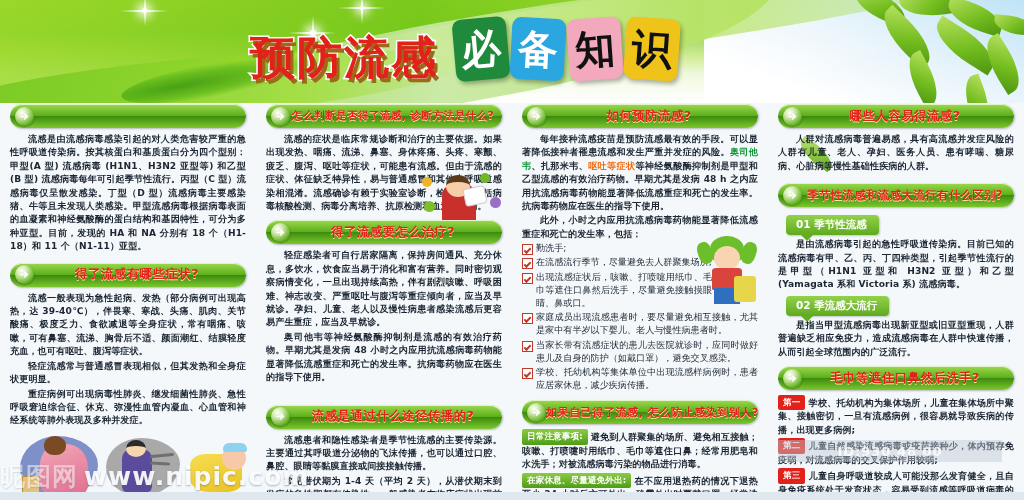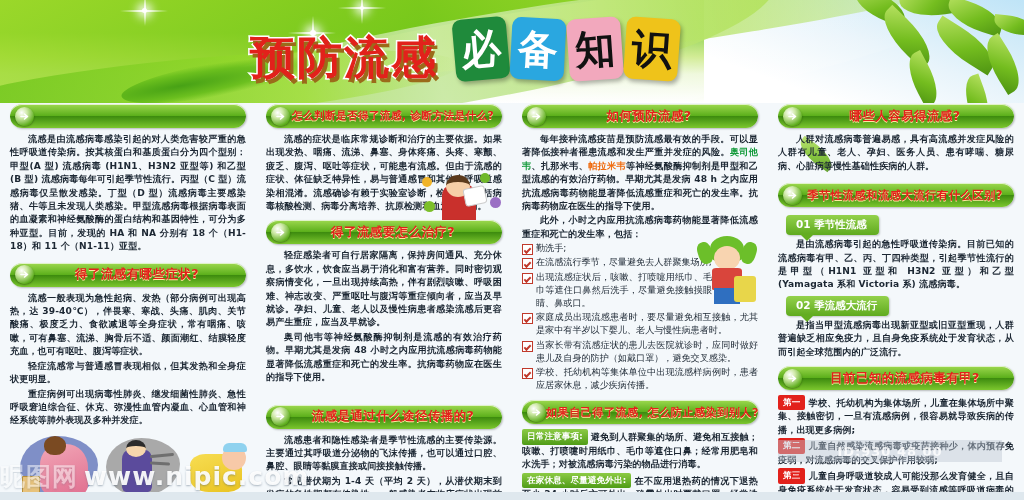--- a/index.html
+++ b/index.html
@@ -275,21 +275,21 @@
 
     <div class="col">
       <div class="hdr">
         <span class="arrow">
             <svg width="11" height="11" viewBox="0 0 11 11">
               <path d="M2 5.5h5M5.5 3l3 2.5-3 2.5" stroke="#fff" stroke-width="1.6" fill="none" stroke-linecap="round" stroke-linejoin="round"></path>
             </svg>
           </span>
         <span class="htxt">如何预防流感?</span>
       </div>
-      <p class="p"><span>每年接种流感疫苗是预防流感最有效的手段。可以显著降低接种者罹患流感和发生严重并发症的风险。</span><span class="g">奥司他韦</span>、<span>扎那米韦</span>、<span class="o">帕拉米韦</span><span>等神经氨酸酶抑制剂是甲型和乙型流感的有效治疗药物。早期尤其是发病 48 h 之内应用抗流感病毒药物能显著降低流感重症和死亡的发生率。抗病毒药物应在医生的指导下使用。</span></p>
+      <p class="p"><span>每年接种流感疫苗是预防流感最有效的手段。可以显著降低接种者罹患流感和发生严重并发症的风险。</span><span class="g">奥司他韦</span>、<span>扎那米韦</span>、<span class="o">呕吐等症状</span><span>等神经氨酸酶抑制剂是甲型和乙型流感的有效治疗药物。早期尤其是发病 48 h 之内应用抗流感病毒药物能显著降低流感重症和死亡的发生率。抗病毒药物应在医生的指导下使用。</span></p>
       <p class="p">此外，小时之内应用抗流感病毒药物能显著降低流感重症和死亡的发生率，包括：</p>
 
       <div style="position:relative;">
         <div style="position:absolute;right:-2px;top:-6px;width:64px;height:76px;">
           <div style="position:absolute;left:14px;top:0px;width:34px;height:26px;background:#6cbf2a;border-radius:50% 50% 30% 30%;"></div>
           <div style="position:absolute;left:18px;top:10px;width:26px;height:24px;background:#f8d4b0;border-radius:50%;"></div>
           <div style="position:absolute;left:2px;top:6px;width:14px;height:22px;background:#6cbf2a;border-radius:40%;transform:rotate(-18deg);"></div>
           <div style="position:absolute;left:46px;top:6px;width:14px;height:22px;background:#6cbf2a;border-radius:40%;transform:rotate(18deg);"></div>
           <div style="position:absolute;left:16px;top:32px;width:30px;height:22px;background:#d9453c;border-radius:14% 14% 6% 6%;"></div>
           <div style="position:absolute;left:18px;top:52px;width:26px;height:16px;background:#2f6fc0;"></div>
@@ -350,29 +350,29 @@
         <span class="arrow">
             <svg width="11" height="11" viewBox="0 0 11 11">
               <path d="M2 5.5h5M5.5 3l3 2.5-3 2.5" stroke="#fff" stroke-width="1.6" fill="none" stroke-linecap="round" stroke-linejoin="round"></path>
             </svg>
           </span>
         <span class="htxt" style="font-size:11.4px">季节性流感和流感大流行有什么区别?</span>
       </div>
       <div class="chip">01 季节性流感</div>
       <p class="p">是由流感病毒引起的急性呼吸道传染病。目前已知的流感病毒有甲、乙、丙、丁四种类型，引起季节性流行的是甲型（H1N1 亚型和 H3N2 亚型）和乙型(Yamagata 系和 Victoria 系) 流感病毒。</p>
       <div class="chip">02 季流感大流行</div>
-      <p class="p">是指当甲型流感病毒出现新亚型或旧亚型重现，人群普遍缺乏相应免疫力，且自身免疫系统处于发育状态，从而引起全球范围内的广泛流行。</p>
+      <p class="p">是指当甲型流感病毒出现新亚型或旧亚型重现，人群普遍缺乏相应免疫力，造成流感病毒在人群中快速传播，从而引起全球范围内的广泛流行。</p>
 
       <div class="hdr" style="margin-top:7px">
         <span class="arrow">
             <svg width="11" height="11" viewBox="0 0 11 11">
               <path d="M2 5.5h5M5.5 3l3 2.5-3 2.5" stroke="#fff" stroke-width="1.6" fill="none" stroke-linecap="round" stroke-linejoin="round"></path>
             </svg>
           </span>
-        <span class="htxt">目前已知的流感病毒有甲?</span>
+        <span class="htxt">毛巾等遮住口鼻然后洗手?</span>
       </div>
       <p class="p noind"><span class="tagred">第一</span><span>学校、托幼机构为集体场所，儿童在集体场所中聚集、接触密切，一旦有流感病例，很容易就导致疾病的传播，出现更多病例;</span></p>
       <p class="p noind"><span class="tagred">第二</span><span>儿童自然感染流感病毒或疫苗接种少，体内预存免疫弱，对流感病毒的交叉保护作用较弱;</span></p>
       <p class="p noind"><span class="tagred">第三</span><span>儿童自身呼吸道较成人可能没那么发育健全，且自身免疫系统处于发育状态，容易受到流感等呼吸道病毒的侵袭并出现症状;</span></p>
       
     </div>
 
   </div>
 
   <div class="wm">

